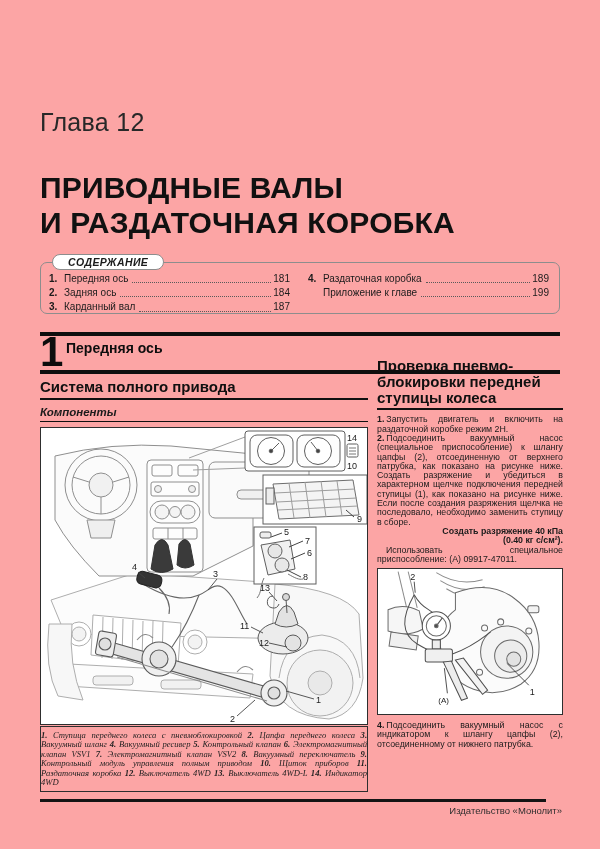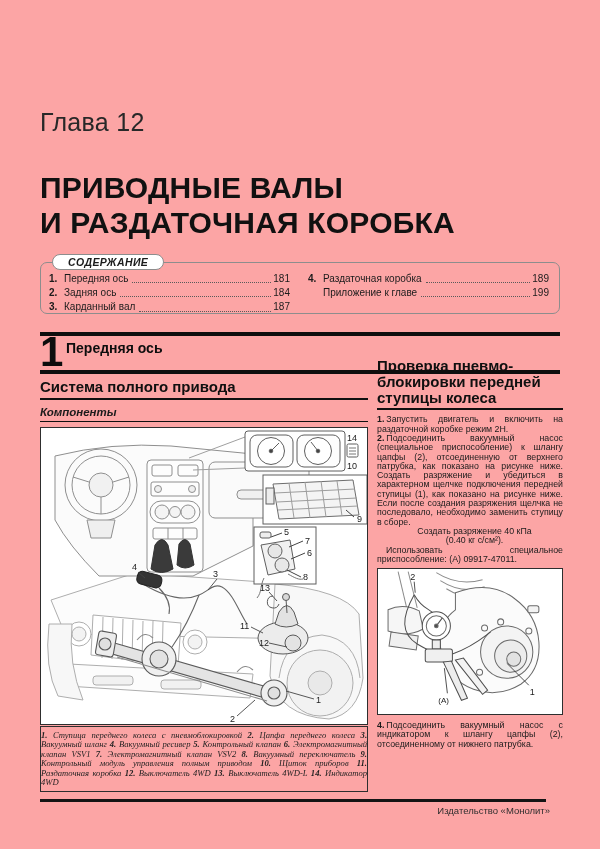--- a/index.html
+++ b/index.html
@@ -39,27 +39,27 @@
   .figbox.main{height:296px;}
   .figbox.hub{height:145px;margin:4px 0 6px 0;}
   .figbox svg{display:block;width:100%;height:100%;}
 
   .capbox{border:1.4px solid #2e2e2e;margin-top:1px;padding:4px 0;box-sizing:border-box;min-height:63px;font-family:Liberation Serif, serif;}
   .caption{margin:0;font-size:8.6px;line-height:9.4px;font-style:italic;text-align:justify;color:#1f1f1f;}
   .caption b{font-weight:bold;}
 
   .rbody{font-size:8.8px;line-height:9.3px;}
   .rbody p{margin:0;text-align:justify;}
-  .rbody p.ind{text-align:center;padding-left:9px;}
+  .rbody p.ind{text-align:right;padding-left:9px;font-weight:bold;}
   .rbody p.ti{text-indent:9px;}
   .pnum{font-weight:bold;padding-right:2px;}
   .pnum:empty{display:none;}
 
   .rule-footer{left:40px;top:799px;width:506px;height:2.6px;background:#141414;}
-  .footer-text{left:304px;top:805px;width:246px;text-align:right;font-size:9.5px;color:#2e2e2e;}
+  .footer-text{left:316px;top:805px;width:246px;text-align:right;font-size:9.5px;color:#2e2e2e;}
 
   svg{font-family:"Liberation Sans",sans-serif;}
   .dlbl text{font-size:9px;fill:#222;}
   .dlbl text.small{font-size:8px;}
 </style>
 </head>
 <body>
 
 <div class="page">
 

